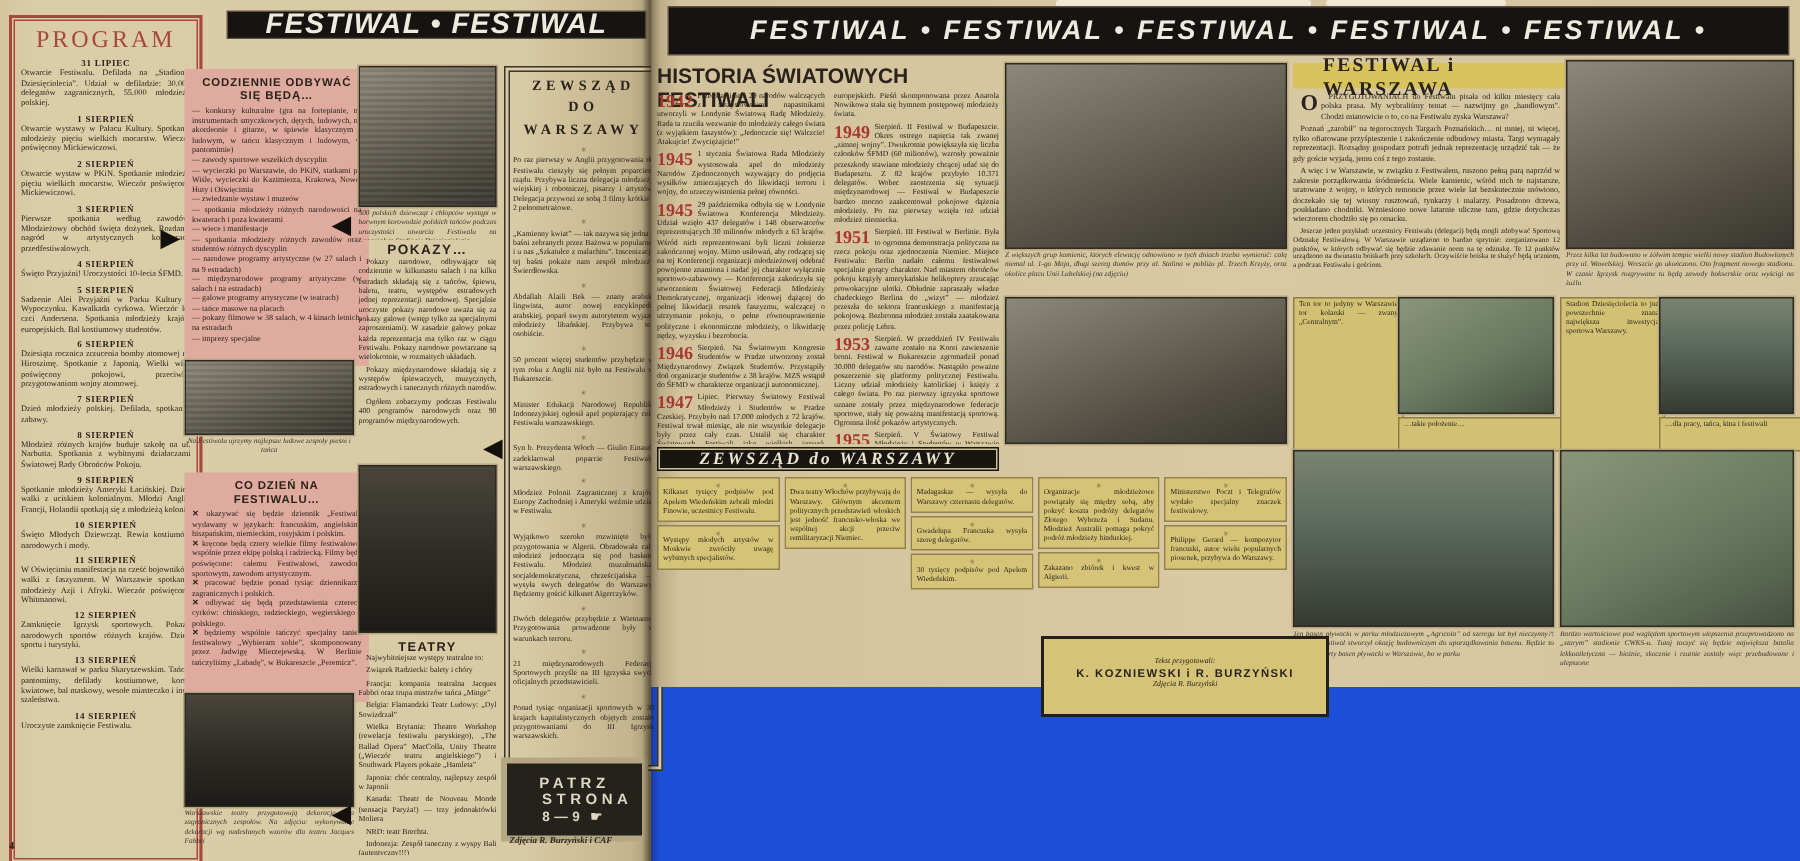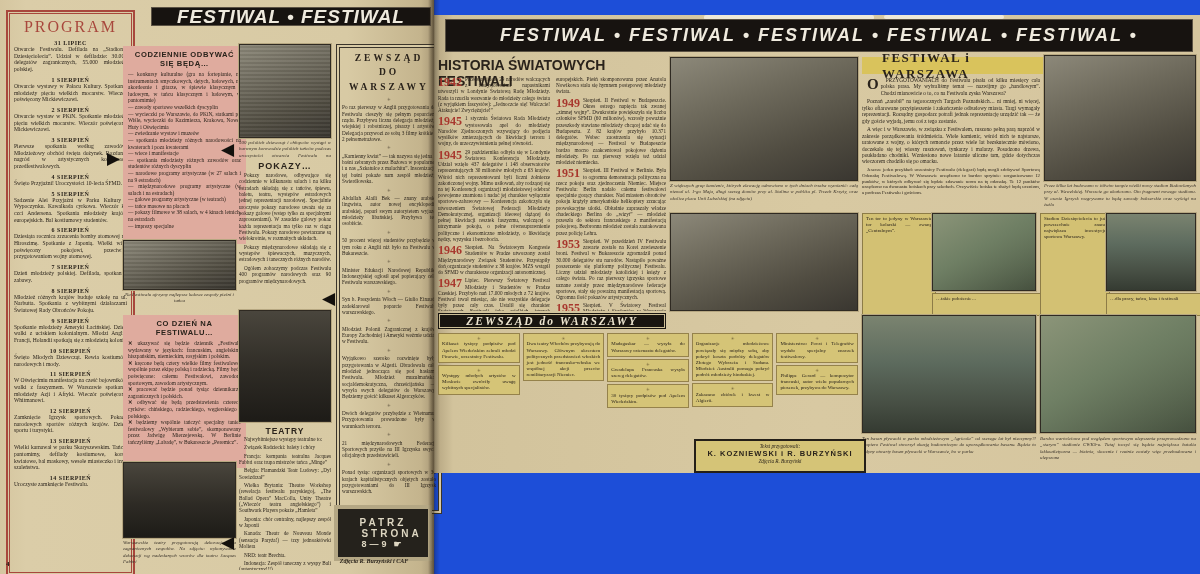--- a/index.html
+++ b/index.html
@@ -2,21 +2,21 @@
 <html><head>
 <meta charset="utf-8">
 <style>
   html,body{margin:0;padding:0;background:#050505;}
   #root{position:relative;width:1200px;height:574px;overflow:hidden;background:#1d4ed8;
         font-family:"Liberation Serif",serif;color:#2a231b;}
   .abs{position:absolute;}
   .page{position:absolute;background:#d8caa4;}
   .page.left{left:0;top:0;width:434px;height:574px;
     background:linear-gradient(90deg,#d5c6a0 0%,#dbcda8 6%,#d8caa4 80%,#c4b48d 97%,#a89877 100%);}
-  .page.right{left:434px;top:15px;width:766px;height:458px;
+  .page.right{left:434px;top:0;width:766px;height:458px;
     background:linear-gradient(90deg,#b3a37f 0%,#d2c39c 2.5%,#d8c9a2 50%,#d5c59e 100%);}
   .tear{background:#efe8d6;border-radius:2px;}
   .cap{font-style:italic;font-size:4.9px;line-height:1.28;color:#39322a;text-align:justify;}
   
   .program{border:2px solid #a8473c;box-shadow:inset 0 0 0 1px #d8caa4, inset 0 0 0 2px #a8473c;
     padding:6px 6px 4px;overflow:hidden;}
   .program-title{font-size:16px;letter-spacing:2px;color:#a8473c;text-align:center;
     font-family:"Liberation Serif",serif;margin-bottom:4px;}
   .pe-date{font-size:6px;font-weight:bold;text-align:center;margin-top:4px;letter-spacing:.5px;}
   .pe-text{font-size:5.6px;line-height:1.2;text-align:justify;}
@@ -56,21 +56,21 @@
     text-align:justify;overflow:hidden;}
   .ycol{display:flex;flex-direction:column;gap:2px;overflow:hidden;}
   .yit{border:1px solid #95824b;padding:2px 3px;font-size:5px;line-height:1.22;text-align:justify;background:#d5c477;}
   .yit::before{content:"✳";display:block;text-align:center;font-size:4.5px;color:#7a6a3d;}
   .zw2{background:#191510;color:#ece4cf;display:flex;align-items:center;justify-content:center;
     font-style:italic;font-weight:bold;letter-spacing:2px;font-size:11.5px;
     box-shadow:inset 0 0 0 1px #191510,inset 0 0 0 2px #cdbf96;}
   .fiw-title{background:#d9c35c;font-weight:bold;font-size:13px;letter-spacing:1.5px;
     font-family:"Liberation Serif",serif;display:flex;align-items:center;padding-left:20px;}
   .drop{float:left;font-size:15px;line-height:.85;font-weight:bold;margin:1px 2px 0 0;}
-  .credit-box{border:2px solid #241f18;background:#d5c477;text-align:center;padding:2px;z-index:5;}
+  .credit-box{border:2px solid #241f18;background:#d5c477;text-align:center;padding:12px;z-index:5;}
   .credit-box .c1{font-size:5.2px;font-style:italic;}
   .credit-box .c2{font-size:7.5px;font-weight:bold;letter-spacing:1px;font-family:"Liberation Sans",sans-serif;}
   .credit-box .c3{font-size:5.2px;font-style:italic;}
   .gutter{position:absolute;left:428px;top:0;width:12px;height:574px;
     background:linear-gradient(90deg,rgba(0,0,0,0) 0%,rgba(40,30,15,.55) 45%,rgba(0,0,0,.2) 60%,rgba(0,0,0,0) 100%);z-index:4;}
 </style>
 </head>
 <body>
 
 <div id="root">

